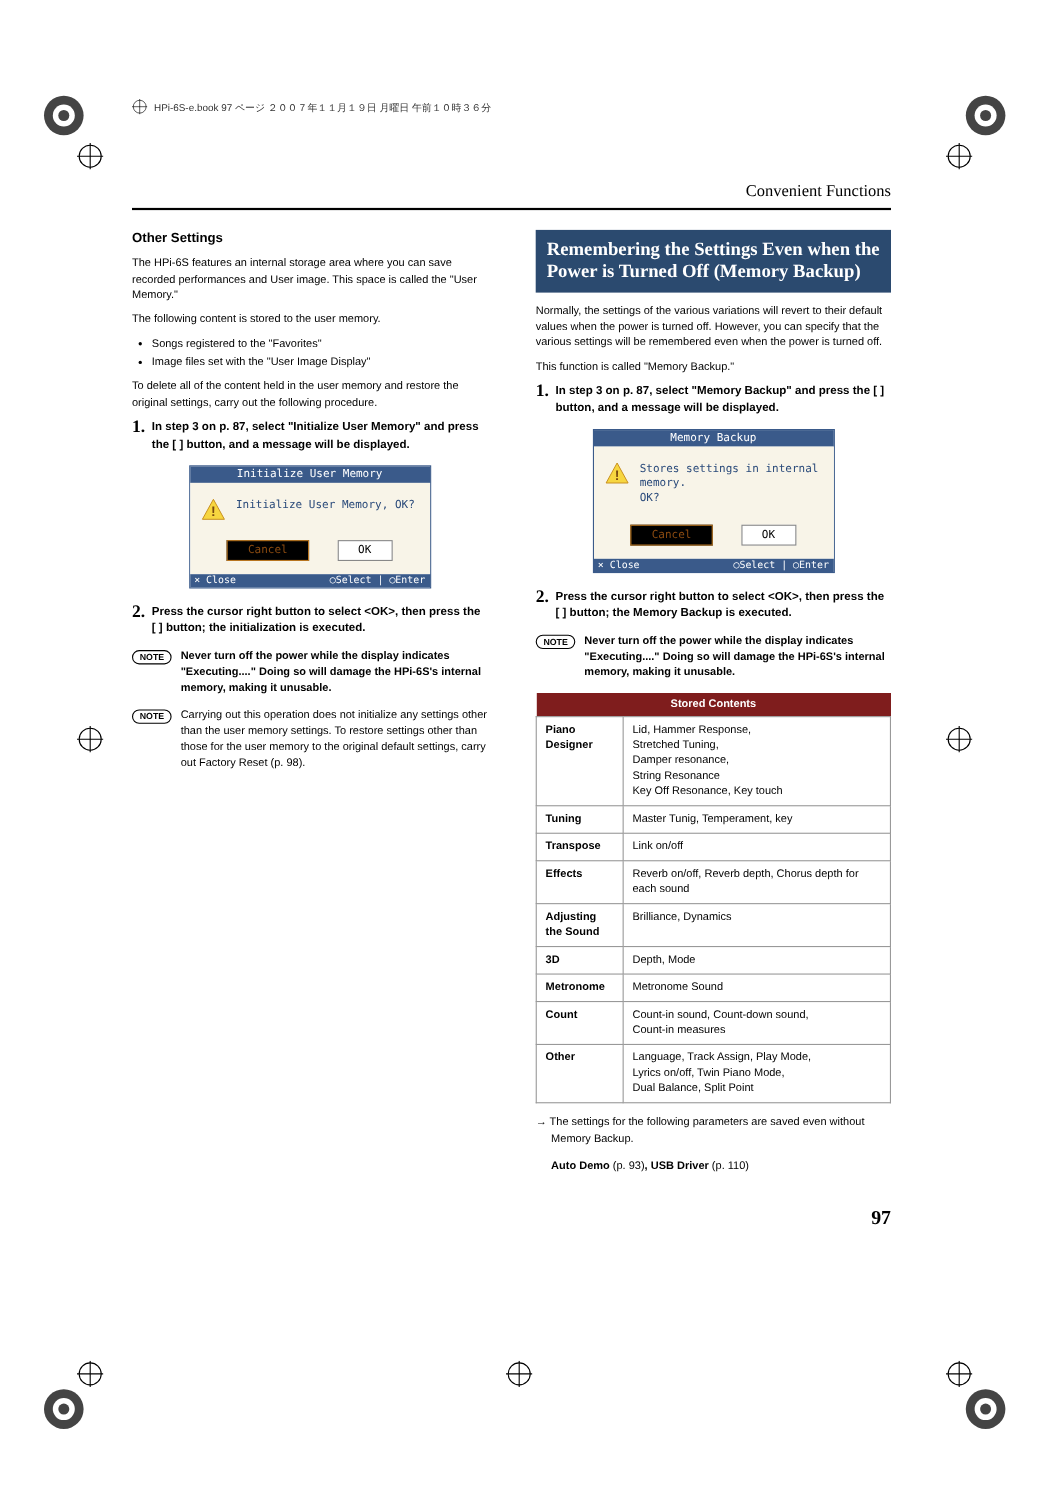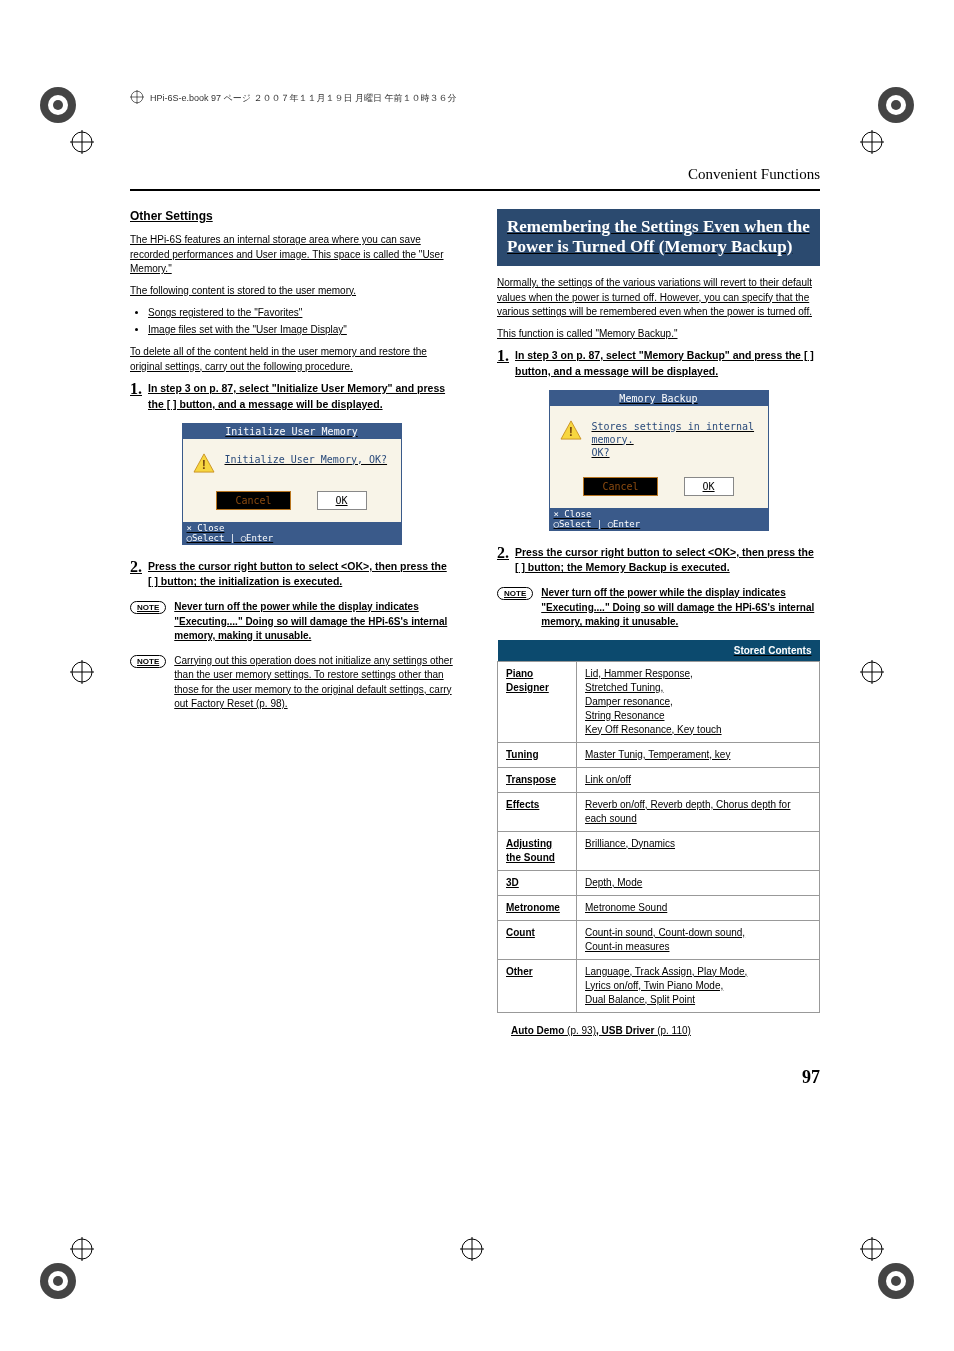--- a/index.html
+++ b/index.html
@@ -1,50 +1,50 @@
 <!DOCTYPE html>
 <html><head>
 <meta charset="utf-8">
 <style>
   * { box-sizing: border-box; margin: 0; padding: 0; }
   body { font-family: "Helvetica Neue", Arial, sans-serif; font-size: 11px; color: #000; background: #fff; }
   .page { width: 954px; height: 1351px; position: relative; margin: 0 auto; }
   .regmark { position: absolute; width: 40px; height: 40px; }
   .regmark svg { width: 100%; height: 100%; }
-  .content { position: absolute; left: 130px; top: 90px; width: 690px; }
+  .content { position: absolute; left: 120px; top: 90px; width: 690px; }
   .header-line { display: flex; align-items: center; font-size: 9px; color: #333; margin-bottom: 60px; }
   .header-line .target { margin-right: 6px; }
   .breadcrumb { text-align: right; font-size: 15px; font-family: Georgia, serif; margin-bottom: 6px; }
   .hr-thick { border: none; border-top: 2px solid #000; margin-bottom: 18px; }
-  .columns { display: flex; gap: 44px; text-decoration: underline; }
+  .columns { display: flex; gap: 44px; }
   .col { width: 330px; }
   .subheading { font-weight: bold; font-size: 12px; margin-bottom: 10px; }
   .banner { background: #2b4a6f; color: #fff; padding: 8px 10px 10px; font-family: Georgia, serif; font-size: 17px; line-height: 1.15; margin-bottom: 10px; font-weight: 600; }
   .para { font-size: 10px; line-height: 1.45; margin-bottom: 7px; }
   ul.bul { list-style: disc; padding-left: 18px; margin-bottom: 8px; }
   ul.bul li { font-size: 10px; line-height: 1.5; margin-bottom: 2px; }
   .step { display: flex; align-items: flex-start; margin-bottom: 10px; }
   .step .num { font-size: 16px; font-weight: bold; font-family: Georgia, serif; margin-right: 6px; line-height: 1; }
   .step .body { font-size: 10.5px; font-weight: bold; line-height: 1.5; flex: 1; }
   .screenshot { width: 220px; margin: 6px auto 14px; border: 1px solid #3a5a8a; font-size: 9px; }
   .ss-title { background:#3a5a8a; color:#fff; text-align:center; padding:2px; font-family: monospace; font-size:10px;}
   .ss-body { background:#f8f4e8; padding:14px 10px 10px; }
   .ss-row { display:flex; align-items:flex-start; gap:10px; margin-bottom:14px;}
   .warn-tri { width:22px; height:20px; flex-shrink:0;}
   .ss-text { font-family: monospace; font-size:10px; line-height:1.3; color:#2a4a7a;}
   .ss-btns { display:flex; gap:26px; justify-content:center; padding: 4px 0 2px;}
   .ss-btn { border:1px solid #888; padding:3px 18px; font-size:10px; font-family:monospace; background:#fff;}
   .ss-btn.sel { background:#000000; color:#8a4a10; border-color:#b87520;}
-  .ss-foot { background:#3a5a8a; color:#fff; display:flex; justify-content:space-between; padding:1px 4px; font-size:9px; font-family:monospace;flex-direction:column;}
+  .ss-foot { background:#3a5a8a; color:#fff; display:flex; justify-content:space-between; padding:1px 4px; font-size:9px; font-family:monospace;}
   .note-row { display:flex; align-items:flex-start; gap:8px; margin-bottom:10px;}
   .note-badge { border:1.5px solid #000; border-radius:10px; padding:1px 6px; font-size:8px; font-weight:bold; flex-shrink:0; margin-top:1px;}
   .note-text { font-size:10px; line-height:1.45; font-weight:bold;}
   .note-text.normal { font-weight:normal;}
   table.stored { width:100%; border-collapse:collapse; font-size:10px; margin-top:8px;}
-  table.stored th { background:#0c4a6e; color:#fff; text-align:right; padding:5px 8px; font-weight:bold;}
+  table.stored th { background:#7f1d1d; color:#fff; text-align:center; padding:5px 8px; font-weight:bold;}
   table.stored td { border:1px solid #999; padding:5px 8px; vertical-align:top; line-height:1.4;}
   table.stored td:first-child { font-weight:bold; width:79px;}
   .footnote { font-size:10px; line-height:1.5; margin-top:10px; padding-left:14px; text-indent:-14px;}
   .pagenum { position:absolute; right:0; bottom:-50px; font-size:18px; font-weight:bold; font-family:Georgia,serif;}
 </style>
 </head>
 <body>
 
 <div class="page">
 
@@ -282,20 +282,21 @@
               </tr>
           <tr>
                 <td>Other</td>
                 <td style="white-space:pre-line">Language, Track Assign, Play Mode,
 Lyrics on/off, Twin Piano Mode,
 Dual Balance, Split Point</td>
               </tr>
         </tbody>
           </table>
 
+        <p class="footnote">→ The settings for the following parameters are saved even without Memory Backup.</p>
         <p class="footnote" style="padding-left:14px; text-indent:0;">
           <b>Auto Demo </b><span>(p. 93)</span><b>, USB Driver </b><span>(p. 110)</span>
         </p>
       </div>
     </div>
 
     <div class="pagenum">97</div>
   </div>
 </div>
 

